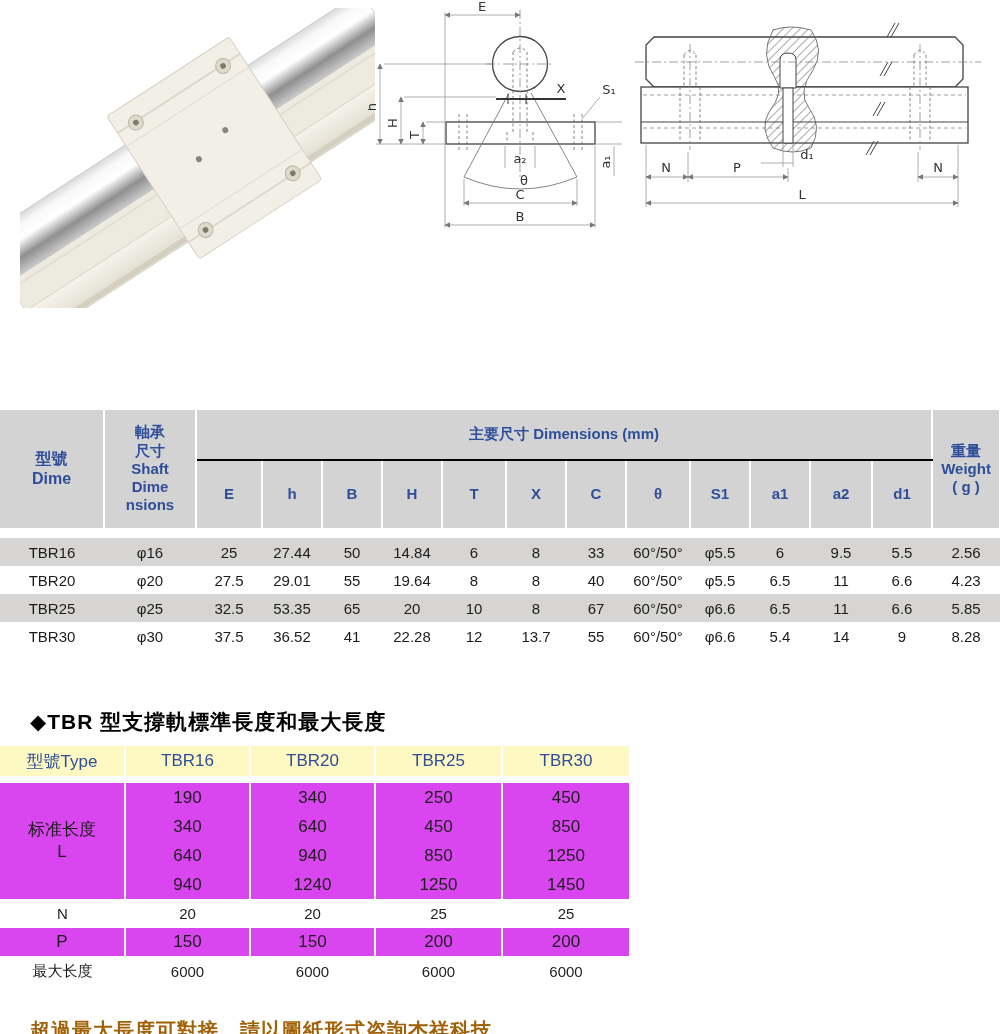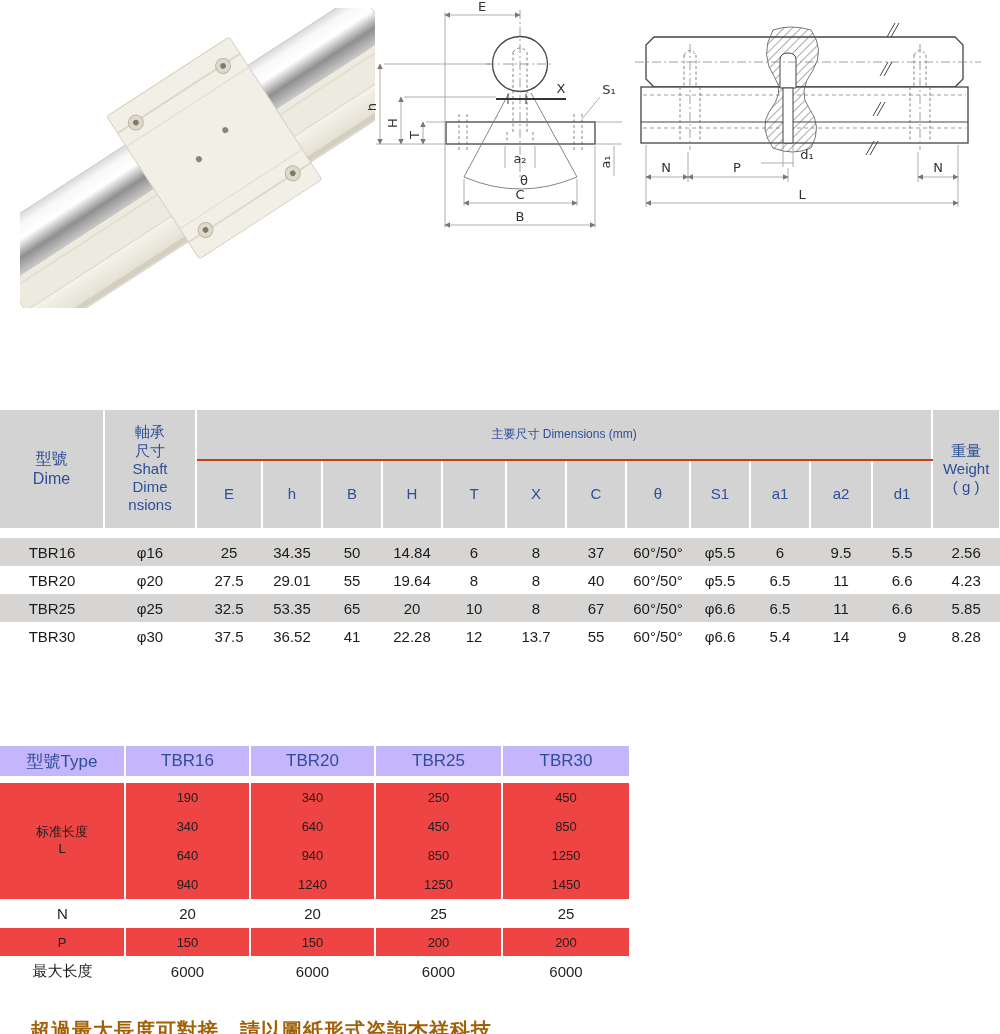--- a/index.html
+++ b/index.html
@@ -12,37 +12,37 @@
   
   .sec-title { font-size:21px; font-weight:bold; color:#000; letter-spacing:1px; }
   .footer-note { font-size:20px; font-weight:600; color:#a16207; letter-spacing:1px;margin-top:16px; }
 
   
   table { border-collapse:collapse; table-layout:fixed; }
   td { text-align:center; vertical-align:middle; padding:0; }
   .t1 { width:1000px; }
   .t1 .hc {
     background:#d3d3d3; color:#2f4e99; border-right:2px solid #fff;
-    white-space:pre-line; font-size:15px; line-height:1.22; font-weight:400;
+    white-space:pre-line; font-size:15px; line-height:1.22; font-weight:700;
   }
-  .t1 td.group { border-bottom:2px solid #c2410c; font-size:12px; }
+  .t1 td.group { border-bottom:2px solid #000000; font-size:15px; }
   .t1 tr.hrow1 { height:50px; }
   .t1 tr.hrow2 { height:68px; }
   .t1 tr.gap td, .t2 tr.gap td { background:#fff; height:10px; border:none; }
   .t1 tr.d { height:28px; }
   .t1 tr.d td { font-size:15px; color:#1c1c1c; border:none; }
   .t1 tr.d.odd td { background:#d6d5d3; }
 
   
   .t2 { width:630px; }
   .t2 .hc {
-    background:#c4b5fd; color:#2f4e99; border-right:2px solid #fff;
+    background:#fef9c3; color:#2f4e99; border-right:2px solid #fff;
     font-size:17px; height:30px; font-weight:500;
   }
-  .t2 td.g { background:#ef4444; border-right:2px solid #fff; font-size:13px; }
+  .t2 td.g { background:#d946ef; border-right:2px solid #fff; font-size:17px; }
   .t2 td.w { background:#fff; font-size:15px; }
   .t2 tr.std { height:29px; }
   .t2 tr.nrow { height:29px; }
   .t2 tr.prow { height:28px; }
   .t2 tr.mrow { height:30px; }
   .t2 .rowlabel { white-space:pre-line; line-height:1.3; font-size:15px; color:#1c1c1c; }
 
   svg text { font-family:"DejaVu Sans","Liberation Sans",sans-serif; font-size:13px; fill:#333; }
   svg { display:block; }
 </style>
@@ -285,26 +285,26 @@
       <td class="hc">a2</td>
       <td class="hc">d1</td>
     </tr>
     <tr class="gap">
           <td colspan="15"></td>
         </tr>
     <tr class="d odd">
       <td>TBR16</td>
       <td>φ16</td>
       <td>25</td>
-      <td>34.35</td>
+      <td>27.44</td>
       <td>50</td>
       <td>14.84</td>
       <td>6</td>
       <td>8</td>
-      <td>37</td>
+      <td>33</td>
       <td>60°/50°</td>
       <td>φ5.5</td>
       <td>6</td>
       <td>9.5</td>
       <td>5.5</td>
       <td>2.56</td>
     </tr>
     <tr class="d">
       <td>TBR20</td>
       <td>φ20</td>
@@ -352,20 +352,21 @@
       <td>60°/50°</td>
       <td>φ6.6</td>
       <td>5.4</td>
       <td>14</td>
       <td>9</td>
       <td>8.28</td>
     </tr>
   </tbody>
     </table>
 
+  <div class="abs sec-title" style="left:30px;top:708px;">◆TBR 型支撐軌標準長度和最大長度</div>
 
   <table class="t2 abs" style="left:0;top:746px;">
     <colgroup>
       <col style="width:125px">
         <col style="width:125px">
         <col style="width:125px">
         <col style="width:127px">
         <col style="width:128px">
     </colgroup>
     <tbody>

